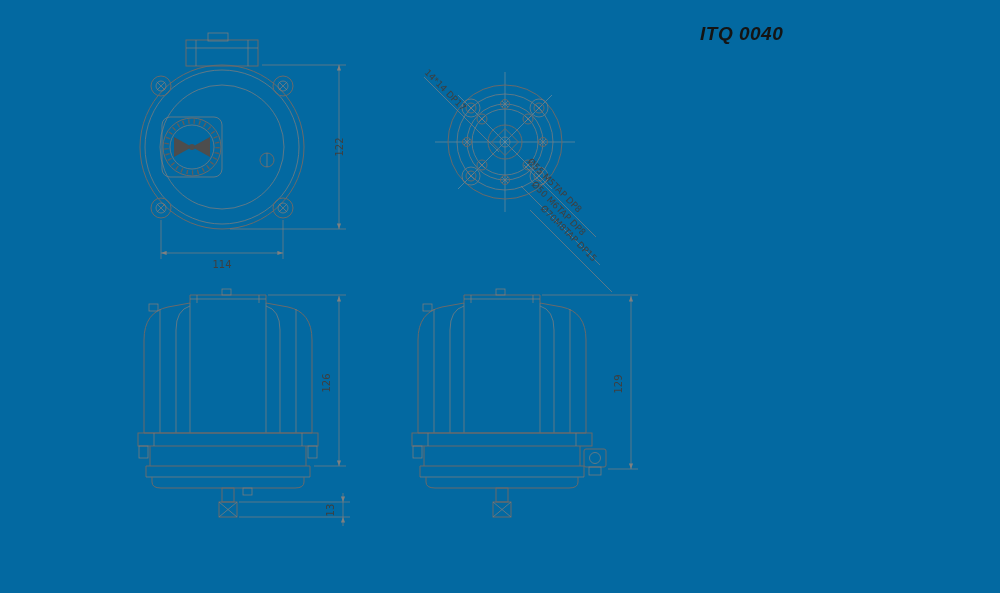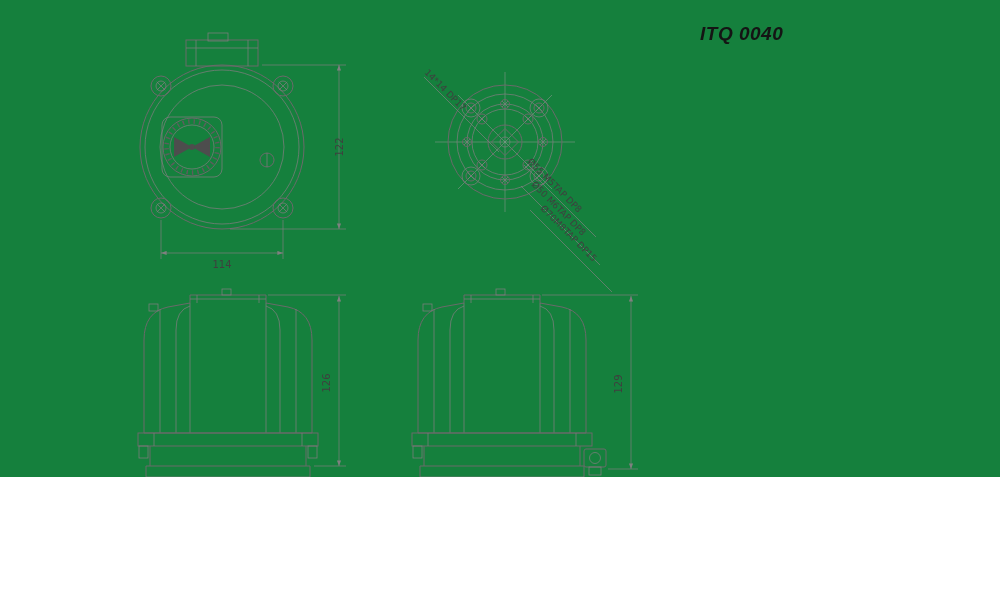--- a/index.html
+++ b/index.html
@@ -1,16 +1,16 @@
 <!DOCTYPE html>
 <html><head>
 <meta charset="utf-8">
 <style>
   html,body{margin:0;padding:0;background:#ffffff;}
-  .canvas{position:relative;width:1000px;height:477px;background:#15803d;overflow:hidden;
+  .canvas{position:relative;width:1000px;height:593px;background:#0369a1;overflow:hidden;
           font-family:"DejaVu Sans",sans-serif;text-decoration:underline;}
   svg{position:absolute;top:0;left:0;}
   text{fill:#3f3f3f;font-family:"DejaVu Sans",sans-serif;}
   .title-text{font-family:"Liberation Sans",sans-serif;font-style:italic;font-weight:bold;
               font-size:19px;fill:#141414;letter-spacing:0.5px;}
   .geo{stroke:#6a6a6a;stroke-width:1;fill:none;}
   .geo2{stroke:#7d7d7d;stroke-width:0.75;fill:none;}
   .dim{stroke:#808080;stroke-width:0.7;fill:none;}
   .cl{stroke:#9a9a9a;stroke-width:0.5;fill:none;}
   .dimtxt{font-size:10px;}

